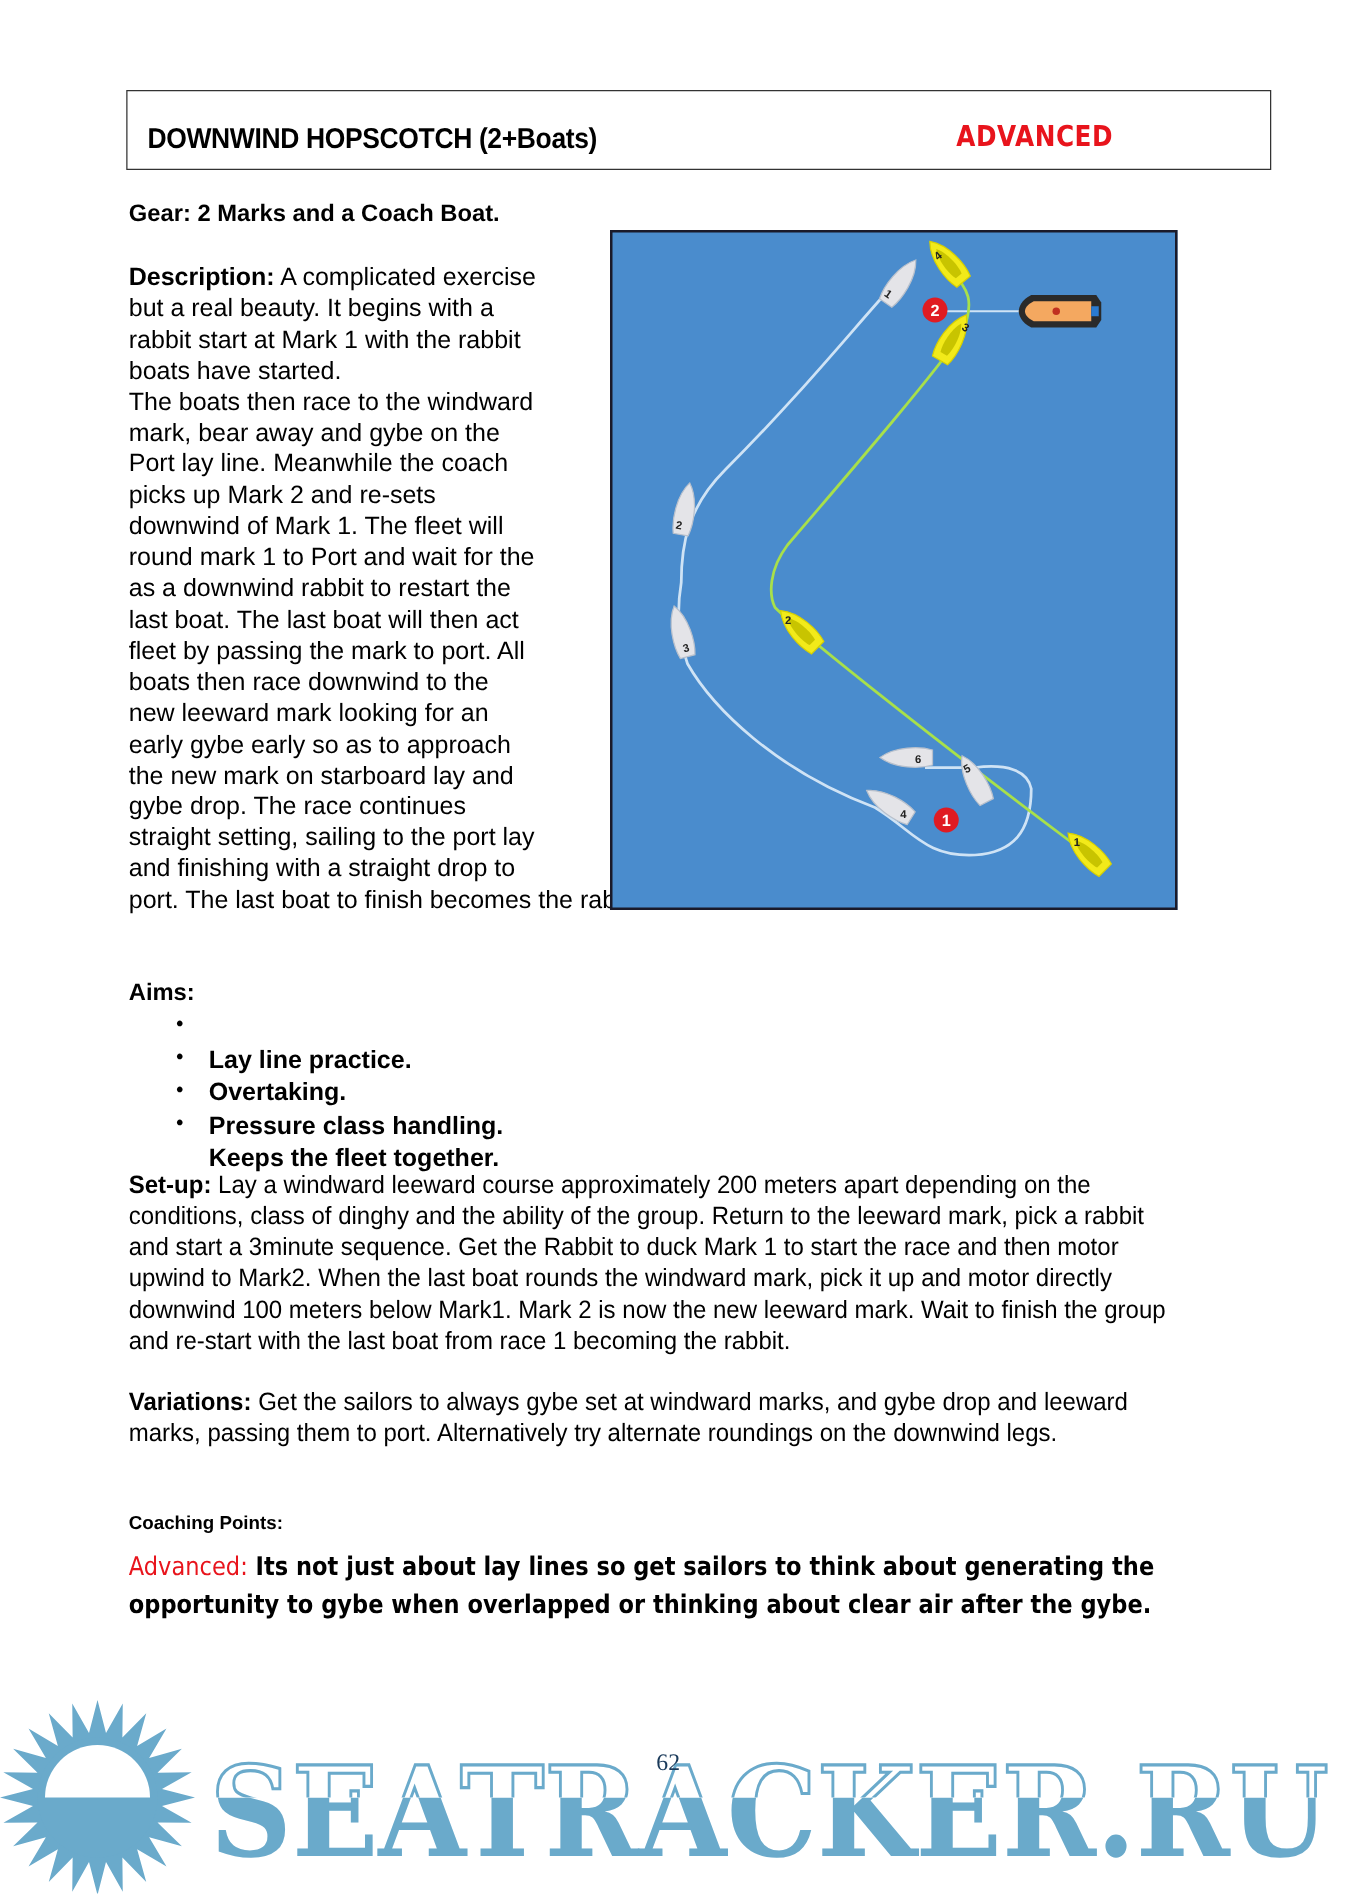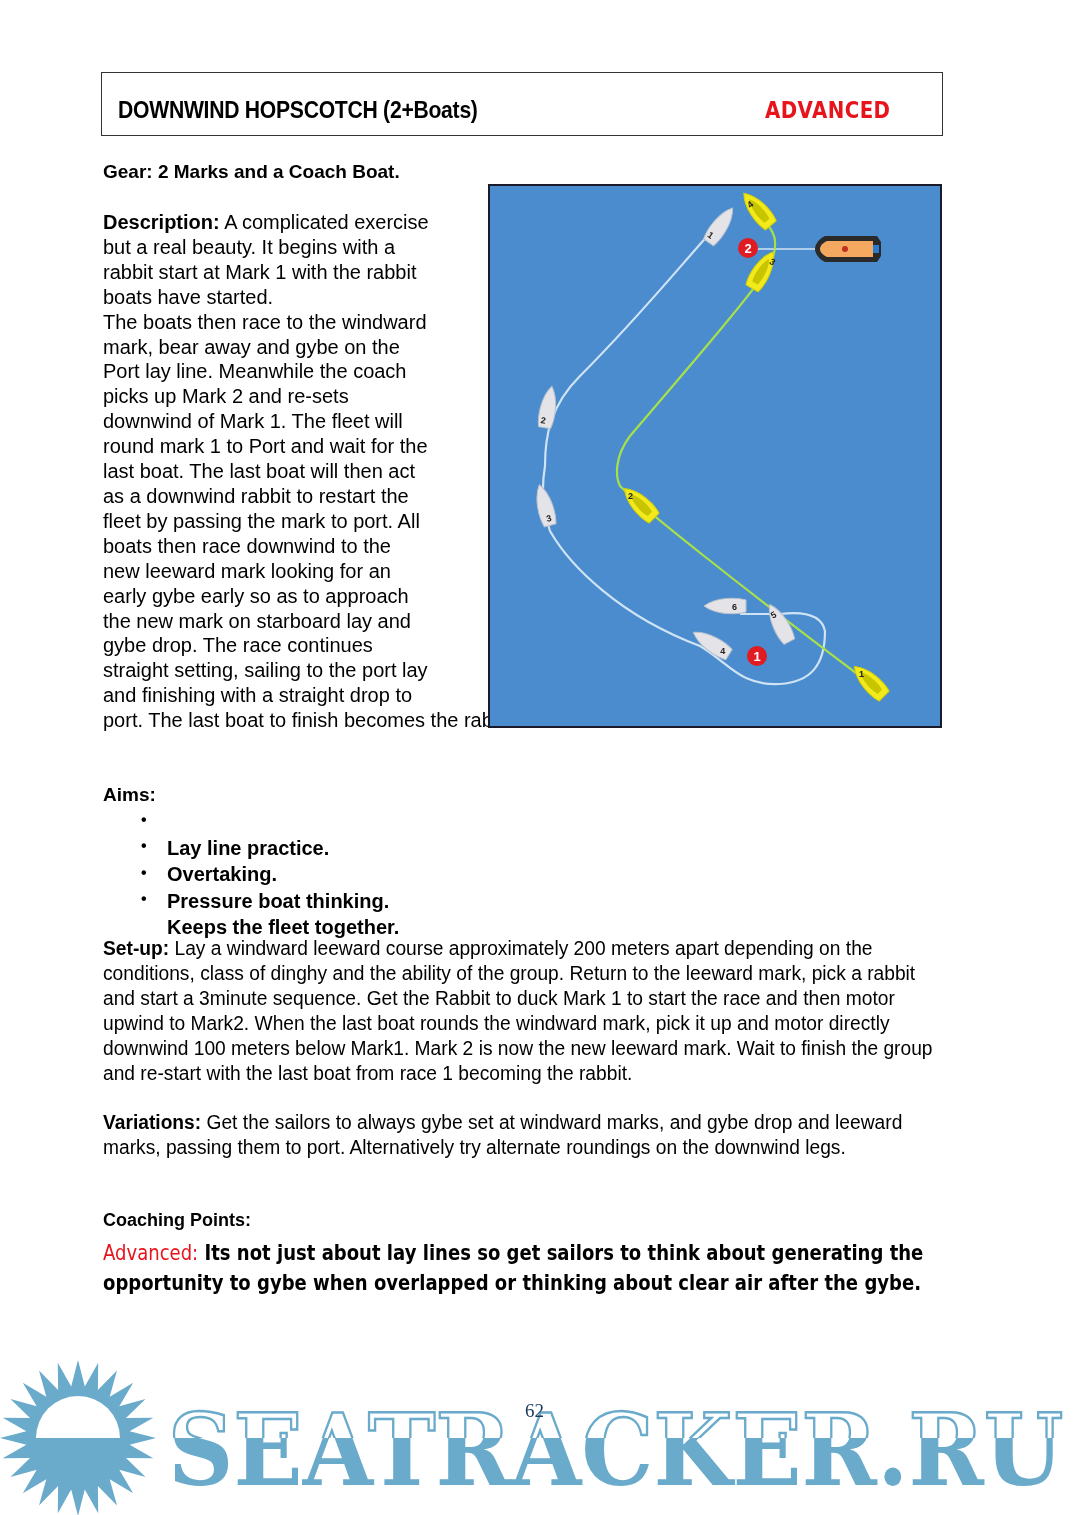--- a/index.html
+++ b/index.html
@@ -1,19 +1,19 @@
 <!DOCTYPE html>
 <html><head>
 <meta charset="utf-8">
 <style>
   html, body { margin: 0; padding: 0; background: #ffffff; }
   body { width: 1080px; height: 1515px; position: relative; overflow: hidden;
          font-family: "Liberation Sans", sans-serif; color: #000; }
 
-  .title-box { position: absolute; left: 101px; top: 72px; width: 842px; height: 64px;
+  .title-box { position: absolute; left: 101px; top: 72px; width: 916px; height: 64px;
                border: 1.5px solid #333; box-sizing: border-box; }
   .title-text { position: absolute; left: 16px; top: 24px; font-size: 23px; font-weight: bold;
                 letter-spacing: -0.3px; transform: scaleX(0.92); transform-origin: left center; }
   .level-text { position: absolute; left: 663px; top: 24px; font-size: 23px; font-weight: bold;
                 color: #e8141c; font-family: "DejaVu Sans", sans-serif; transform: scaleX(0.86);
                 transform-origin: left center; letter-spacing: 0.5px; }
 
   .gear { position: absolute; left: 103px; top: 161px; font-size: 19px; font-weight: bold; }
 
   .desc { position: absolute; left: 103px; top: 210px; width: 700px; font-size: 20px; line-height: 24.9px; }
@@ -30,21 +30,21 @@
   .aims-list { position: absolute; left: 103px; top: 807px; margin: 0; padding: 0; list-style: none; }
   .aims-list li { position: relative; height: 26.3px; font-size: 20px; font-weight: bold; line-height: 26px; }
   .aims-list .bullet { position: absolute; left: 38px; top: 0; font-size: 16px; }
   .aims-list .txt { position: absolute; left: 64px; top: 0; white-space: nowrap; margin-top: 28px; }
 
   .para { position: absolute; left: 103px; width: 880px; font-size: 20px; line-height: 25px;
           transform: scaleX(0.96); transform-origin: left top; }
   .setup { top: 936px; }
   .variations { top: 1110px; }
 
-  .cp-h { position: absolute; left: 103px; top: 1210px; font-size: 18px; font-weight: bold; }
+  .cp-h { position: absolute; left: 103px; top: 1210px; font-size: 15px; font-weight: bold; }
   .cp-text { position: absolute; left: 103px; top: 1238px; width: 840px; font-size: 20.5px; line-height: 30.2px;
              font-family: "DejaVu Sans", sans-serif; font-weight: bold; transform: scaleX(0.88);
              transform-origin: left top; width: 950px; }
   .cp-text .red { color: #e8141c; font-weight: normal; }
 
   .footer { position: absolute; left: 0; top: 1355px; width: 892px; height: 160px; }
   .page-num { position: absolute; left: 525px; top: 1400px; font-size: 19px;
               font-family: "Liberation Serif", serif; color: #1a3a5a; }
 </style>
 </head>
@@ -62,22 +62,22 @@
     <span><span class="lbl" style="display:inline">Description:</span><span style="display:inline"> A complicated exercise</span></span>
     <span>but a real beauty.  It begins with a</span>
     <span>rabbit start at Mark 1 with the rabbit</span>
     <span>boats have started.</span>
     <span>The boats then race to the windward</span>
     <span>mark, bear away and gybe on the</span>
     <span>Port lay line.  Meanwhile the coach</span>
     <span>picks up Mark 2 and re-sets</span>
     <span>downwind of Mark 1.  The fleet will</span>
     <span>round mark 1 to Port and wait for the</span>
+    <span>as a downwind rabbit to restart the</span>
     <span>last boat.  The last boat will then act</span>
-    <span>as a downwind rabbit to restart the</span>
     <span>fleet by passing the mark to port.  All</span>
     <span>boats then race downwind to the</span>
     <span>new leeward mark looking for an</span>
     <span>early gybe early so as to approach</span>
     <span>the new mark on starboard lay and</span>
     <span>gybe drop. The race continues</span>
     <span>straight setting, sailing to the port lay</span>
     <span>and finishing with a straight drop to</span>
   </div>
   <div class="wide">port.   The last boat to finish becomes the rabbit and the race is re-sailed</div>
@@ -161,21 +161,21 @@
   <li>
     <span class="bullet">•</span>
     <span class="txt">Lay line practice.</span>
   </li>
   <li>
     <span class="bullet">•</span>
     <span class="txt">Overtaking.</span>
   </li>
   <li>
     <span class="bullet">•</span>
-    <span class="txt">Pressure boat thinking.</span>
+    <span class="txt">Pressure class handling.</span>
   </li>
   <li>
     <span class="bullet">•</span>
     <span class="txt">Keeps the fleet together.</span>
   </li>
 </ul>
 
 <div class="para setup"><span class="lbl">Set-up:</span><span> Lay a windward leeward course approximately 200 meters apart depending on the conditions, class of dinghy and the ability of the group.  Return to the leeward mark, pick a rabbit and start a 3minute sequence.  Get the Rabbit to duck Mark 1 to start the race and then motor upwind to Mark2.  When the last boat rounds the windward mark, pick it up and motor directly downwind 100 meters below Mark1.  Mark 2 is now the new leeward mark. Wait to finish the group and re-start with the last boat from race 1 becoming the rabbit.</span></div>
 
 <div class="para variations"><span class="lbl">Variations:</span><span>  Get the sailors to always gybe set at windward marks, and gybe drop and leeward marks, passing them to port.  Alternatively try alternate roundings on the downwind legs.</span></div>

